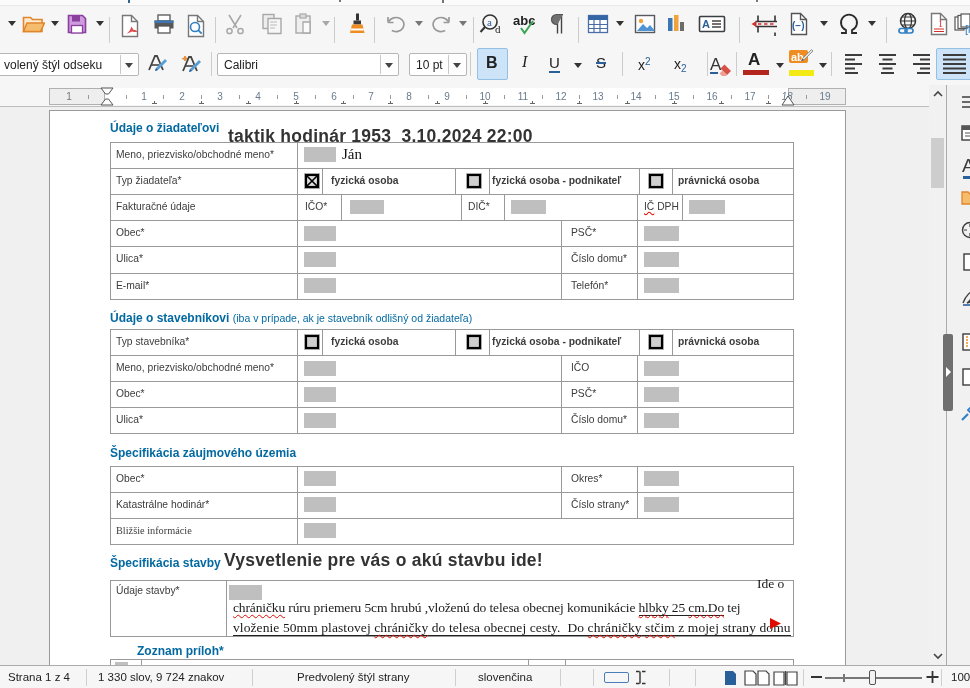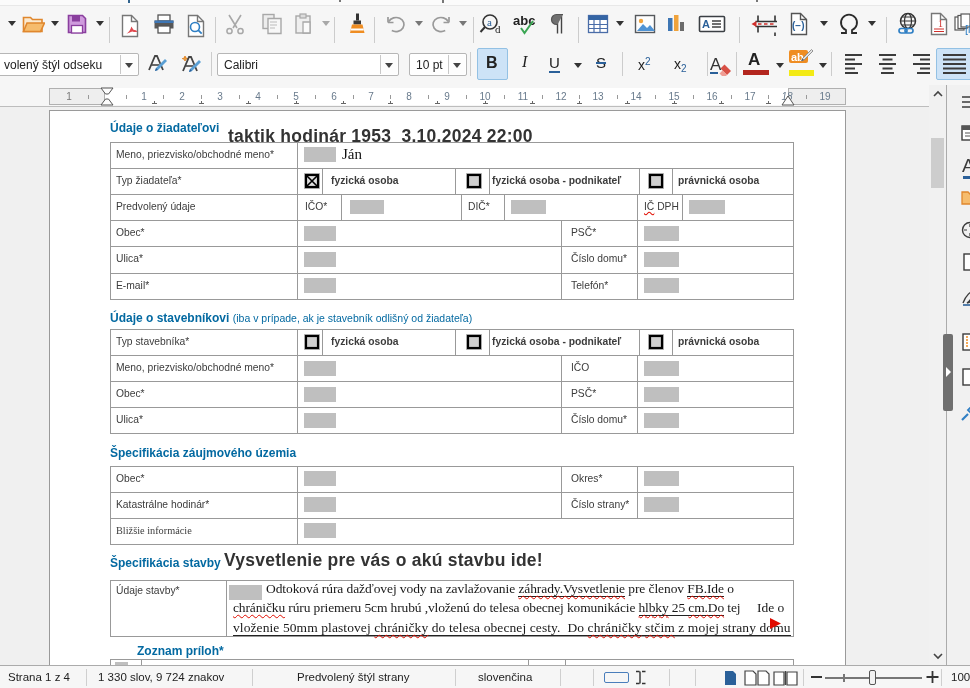--- a/index.html
+++ b/index.html
@@ -373,21 +373,21 @@
       <svg class="abs" style="left:466px;top:173px" width="16" height="16" viewBox="0 0 16 16">
           <rect x="0.5" y="0.5" width="15" height="15" fill="#e7e7e7" stroke="#bbb"></rect>
           <rect x="2" y="2" width="12" height="12" fill="#cfcfcf" stroke="#000" stroke-width="2.2"></rect>
         </svg>
       <div class="lblb" style="left:492px;top:175px;">fyzická osoba - podnikateľ</div>
       <svg class="abs" style="left:648px;top:173px" width="16" height="16" viewBox="0 0 16 16">
           <rect x="0.5" y="0.5" width="15" height="15" fill="#e7e7e7" stroke="#bbb"></rect>
           <rect x="2" y="2" width="12" height="12" fill="#cfcfcf" stroke="#000" stroke-width="2.2"></rect>
         </svg>
       <div class="lblb" style="left:678px;top:175px;">právnická osoba</div>
-      <div class="lbl" style="left:116px;top:201px;">Predvolený údaje</div>
+      <div class="lbl" style="left:116px;top:201px;">Fakturačné údaje</div>
       <div class="lbl" style="left:305px;top:201px;">IČO*</div>
       <div class="gbox" style="left:350px;top:200px;width:34px;height:14px;"></div>
       <div class="lbl" style="left:468px;top:201px;">DIČ*</div>
       <div class="gbox" style="left:511px;top:200px;width:35px;height:14px;"></div>
       <div class="lbl" style="left:644px;top:201px;"><span style="text-decoration:underline wavy #e00b00;text-decoration-skip-ink:none;">IČ</span> DPH</div>
       <div class="gbox" style="left:689px;top:200px;width:36px;height:14px;"></div>
       <div class="lbl" style="left:116px;top:227px;">Obec*</div>
       <div class="gbox" style="left:304px;top:226px;width:32px;height:15px;"></div>
       <div class="lbl" style="left:571px;top:227px;">PSČ*</div>
       <div class="gbox" style="left:644px;top:226px;width:35px;height:15px;"></div>
@@ -471,23 +471,22 @@
       <div class="h1" style="left:110px;top:556px;">Špecifikácia stavby</div>
       <div class="h2" style="left:224px;top:550px;">Vysvetlenie pre vás o akú stavbu ide!</div>
 
       <div class="hline" style="left:110px;top:580px;width:684px;"></div>
       <div class="hline" style="left:110px;top:636px;width:684px;"></div>
       <div class="vline" style="left:110px;top:580px;height:57px;"></div>
       <div class="vline" style="left:793px;top:580px;height:57px;"></div>
       <div class="vline" style="left:226px;top:580px;height:57px;"></div>
       <div class="lbl" style="left:116px;top:585px;">Údaje stavby*</div>
       <div class="gbox" style="left:229px;top:585px;width:33px;height:15px;"></div>
-      <div class="red" style="left:266px;top:581px;letter-spacing:-0.085px;">Odtoková rúra dažďovej vody na zavlažovanie <span class="uw">záhrady.Vysvetlenie</span> pre členov <span class="uw">FB.Ide</span> o</div>
       <div class="red" style="left:233px;top:600px;letter-spacing:-0.13px;"><span class="w">chráničku</span> rúru priemeru 5cm hrubú ,vloženú do telesa obecnej komunikácie <span class="u"><span class="w">hlbky</span> 25 <span class="w">cm.Do</span></span> tej</div>
-      <div class="red" style="left:757px;top:600px;font-family:Liberation Serif, serif;">Ide o</div>
+      <div class="red" style="left:757px;top:576px;font-family:Liberation Serif, serif;">Ide o</div>
       <div class="red" style="left:233px;top:620px;letter-spacing:0.09px;"><span class="u">vloženie 50mm plastovej <span class="w">chráničky</span> do telesa obecnej cesty.&nbsp; Do <span class="w">chráničky</span> <span class="w">stčim</span> z mojej strany domu</span></div>
       <svg class="abs" style="left:769px;top:617px" width="13" height="13" viewBox="0 0 13 13">
           <path d="M1 1l11 5.5L1 12z" fill="#e00b00"></path>
         </svg>
 
       <div class="h1" style="left:110px;top:644px;margin-left:27px;">Zoznam príloh*</div>
 
       <div class="hline" style="left:110px;top:659px;width:684px;"></div>
       <div class="vline" style="left:110px;top:659px;height:13px;"></div>
       <div class="vline" style="left:141px;top:659px;height:13px;"></div>

